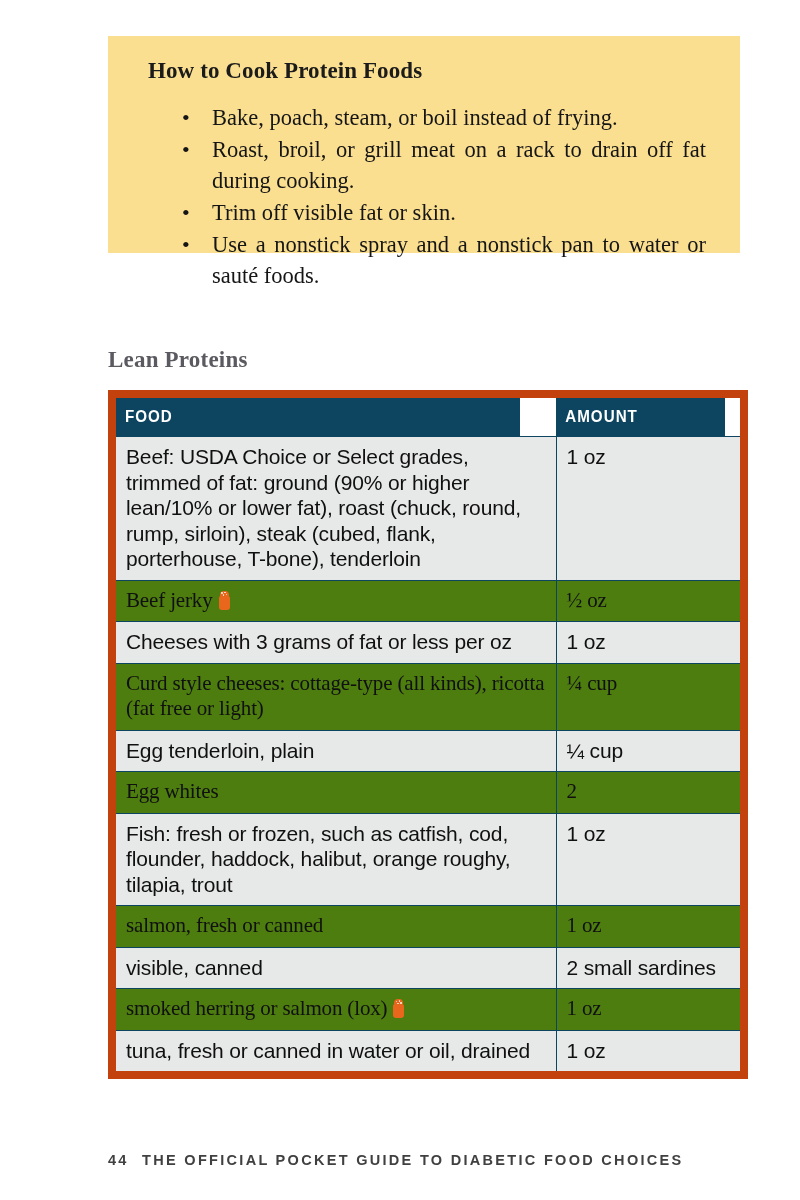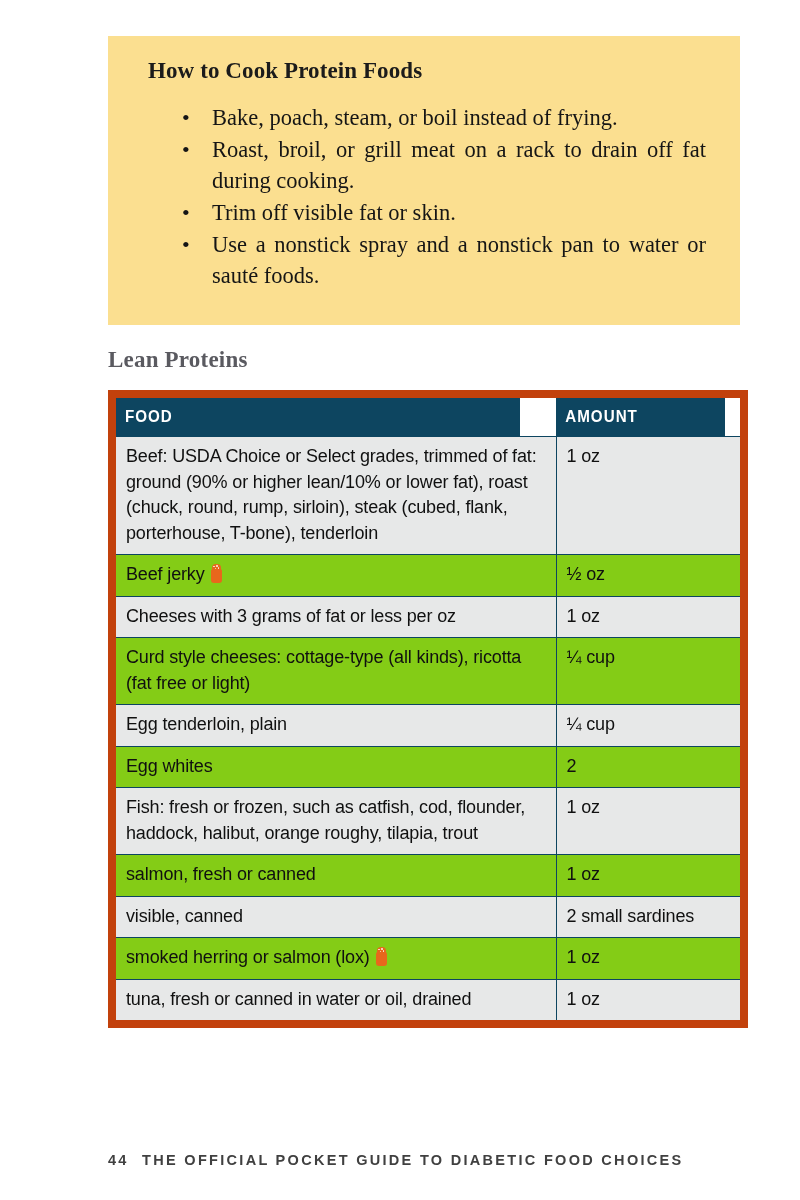--- a/index.html
+++ b/index.html
@@ -24,21 +24,21 @@
     overflow: hidden;
     background: #ffffff;
   }
 
   
   .tip-box {
     position: absolute;
     left: 108px;
     top: 36px;
     width: 632px;
-    height: 289px;
+    height: 217px;
     background: #fbdf90;
     box-sizing: border-box;
     padding: 22px 30px 0 36px;
   }
   .tip-title {
     font-family: "Liberation Serif", serif;
     font-weight: bold;
     font-size: 23px;
     color: #1b1b1b;
     letter-spacing: 0.1px;
@@ -106,28 +106,28 @@
     border: none;
     font-stretch: condensed;
     transform: scaleX(0.92);
     transform-origin: left center;
   }
 
   .food-table tbody td {
     border: 1px solid #0d4560;
     padding: 7px 10px 8px 10px;
     font-family: "Liberation Sans", sans-serif;
-    font-size: 18px;
+    font-size: 21px;
     line-height: 25.5px;
     color: #101010;
     vertical-align: top;
     letter-spacing: -0.15px;
   }
   .food-table tbody tr.shaded td { background: #e7e8e8; }
-  .food-table tbody tr.plain  td { background: #84cc16; }
+  .food-table tbody tr.plain  td { background: #4d7c0f; font-family: Liberation Serif, serif; }
 
   td.indent { padding-left: 32px; }
 
   
   .salt-icon {
     display: inline-block;
     position: relative;
     width: 11px;
     height: 19px;
     margin-left: 6px;

